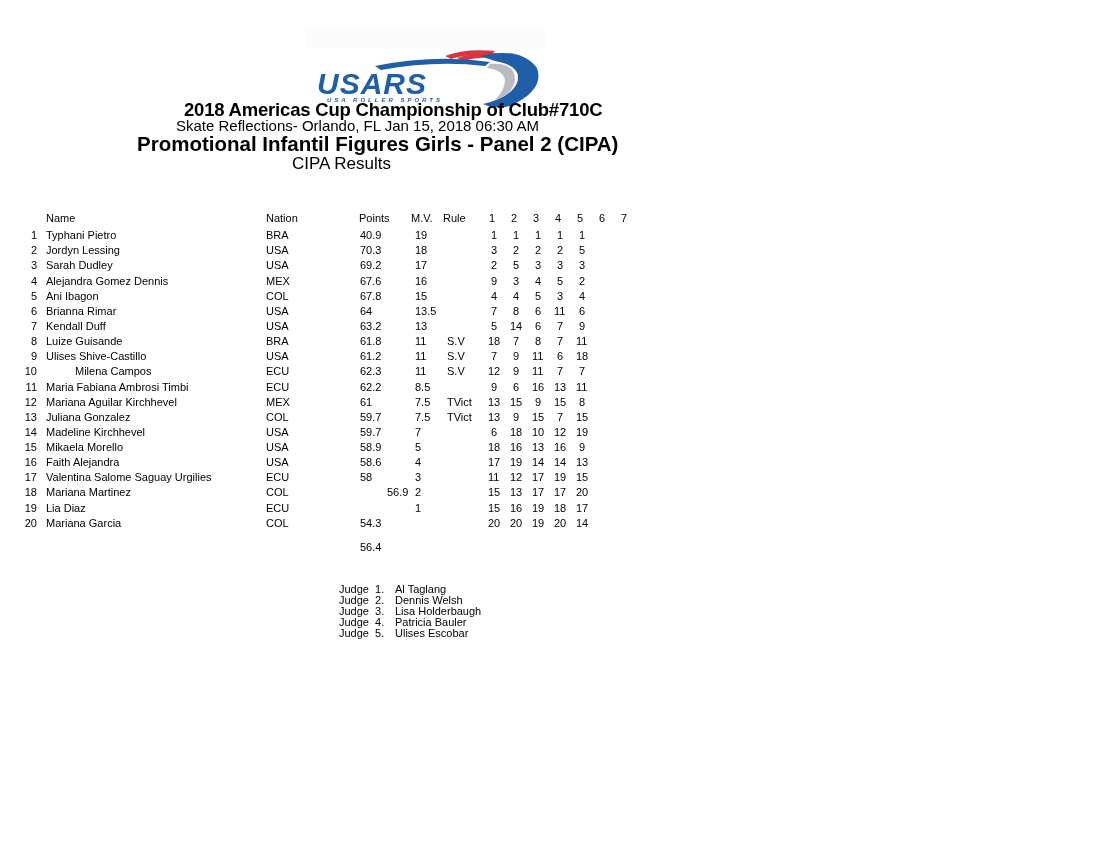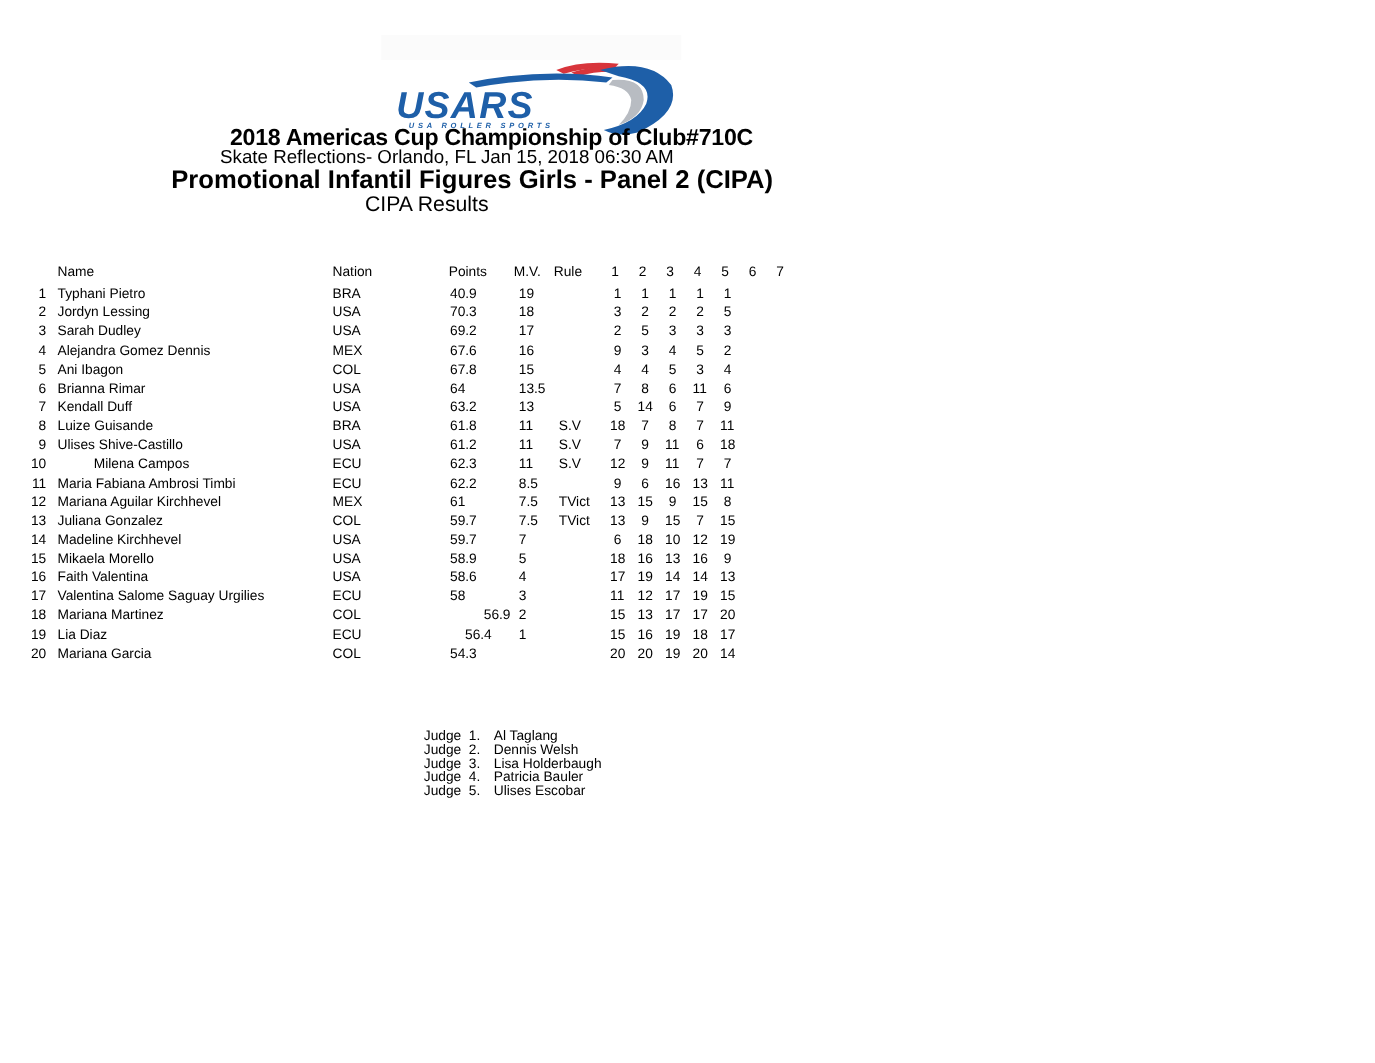--- a/index.html
+++ b/index.html
@@ -306,21 +306,21 @@
         <span class="cell" style="left: 415px;">5</span>
         <span class="cell" style="left: 447px;"></span>
         <span class="cell" style="left: 488px;">18</span>
         <span class="cell" style="left: 510px;">16</span>
         <span class="cell" style="left: 532px;">13</span>
         <span class="cell" style="left: 554px;">16</span>
         <span class="cell" style="left: 579px;">9</span>
       </div>
       <div class="row" style="top: 246px;">
         <span class="cell" style="left: 17px; width: 20px; text-align: right;">16</span>
-        <span class="cell" style="left: 46px;">Faith Valentina</span>
+        <span class="cell" style="left: 46px;">Faith Alejandra</span>
         <span class="cell" style="left: 266px;">USA</span>
         <span class="cell" style="left: 360px;">58.6</span>
         <span class="cell" style="left: 415px;">4</span>
         <span class="cell" style="left: 447px;"></span>
         <span class="cell" style="left: 488px;">17</span>
         <span class="cell" style="left: 510px;">19</span>
         <span class="cell" style="left: 532px;">14</span>
         <span class="cell" style="left: 554px;">14</span>
         <span class="cell" style="left: 576px;">13</span>
       </div>
@@ -347,21 +347,21 @@
         <span class="cell" style="left: 488px;">15</span>
         <span class="cell" style="left: 510px;">13</span>
         <span class="cell" style="left: 532px;">17</span>
         <span class="cell" style="left: 554px;">17</span>
         <span class="cell" style="left: 576px;">20</span>
       </div>
       <div class="row" style="top: 292px;">
         <span class="cell" style="left: 17px; width: 20px; text-align: right;">19</span>
         <span class="cell" style="left: 46px;">Lia Diaz</span>
         <span class="cell" style="left: 266px;">ECU</span>
-        <span class="cell" style="left: 372px;">56.4</span>
+        <span class="cell" style="left: 360px; margin-top: 39px;">56.4</span>
         <span class="cell" style="left: 415px;">1</span>
         <span class="cell" style="left: 447px;"></span>
         <span class="cell" style="left: 488px;">15</span>
         <span class="cell" style="left: 510px;">16</span>
         <span class="cell" style="left: 532px;">19</span>
         <span class="cell" style="left: 554px;">18</span>
         <span class="cell" style="left: 576px;">17</span>
       </div>
       <div class="row" style="top: 307px;">
         <span class="cell" style="left: 17px; width: 20px; text-align: right;">20</span>

